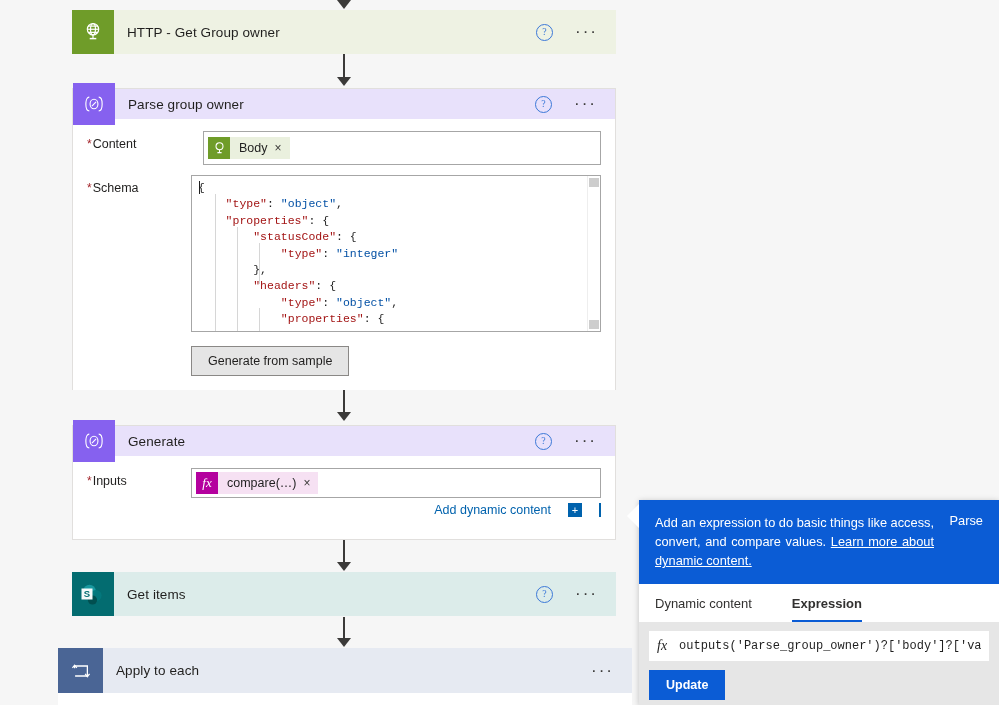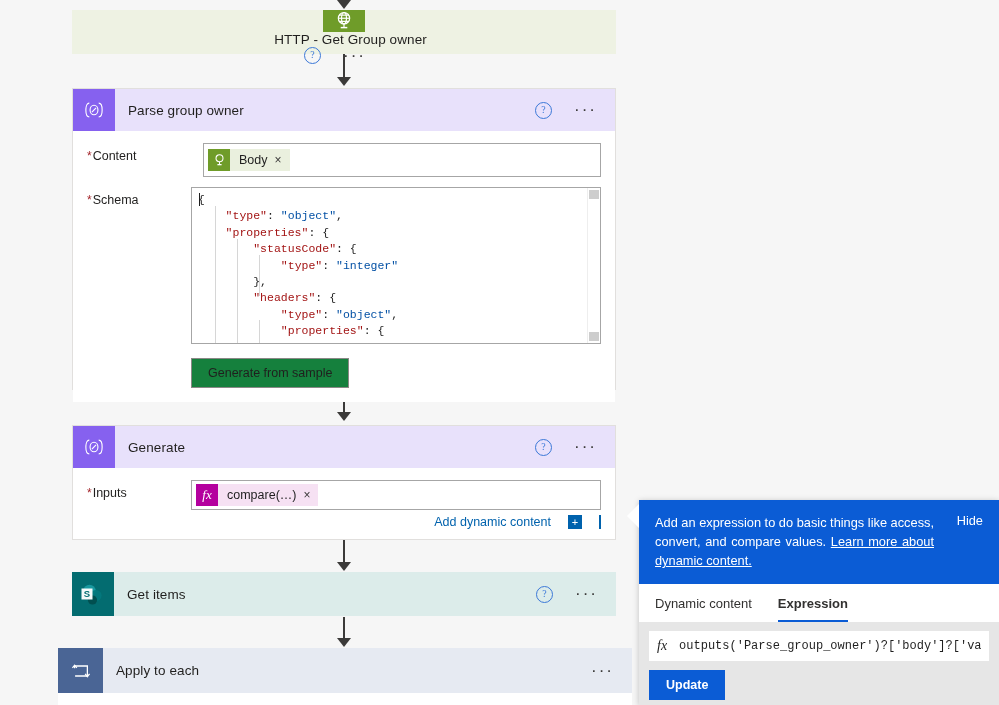--- a/index.html
+++ b/index.html
@@ -15,30 +15,30 @@
   .canvas{position:absolute;left:0;top:0;width:999px;height:705px;}
 
   
   .conn{position:absolute;width:2px;background:#3b3a39;}
   .arrowhead{position:absolute;width:0;height:0;
     border-left:7px solid transparent;border-right:7px solid transparent;
     border-top:9px solid #3b3a39;}
 
   
   .card{position:absolute;background:#ffffff;border:1px solid #e1dfdd;box-sizing:border-box;}
-  .card-header{display:flex;align-items:center;height:42px;box-sizing:border-box;}
+  .card-header{display:flex;align-items:center;height:30px;box-sizing:border-box;}
   .card-icon{width:42px;height:42px;min-width:42px;display:flex;align-items:center;justify-content:center;}
   .card-title{font-size:13.5px;color:#201f1e;padding-left:13px;flex:1;letter-spacing:.1px;}
   .hdr-actions{display:flex;align-items:center;gap:22px;padding-right:18px;}
   .help-icon{width:15px;height:15px;border:1.3px solid #3b78d8;border-radius:50%;
     color:#3b78d8;font-size:10px;line-height:13px;text-align:center;font-family:"Liberation Serif",serif;}
   .ellipsis{color:#3b3a39;font-size:17px;letter-spacing:2px;line-height:8px;}
 
   
-  .hdr-http{background:#eef2e3;flex-direction:column;}
+  .hdr-http{background:#eef2e3;}
   .ic-http{background:#6f9c29;}
   .hdr-parse{background:#e8e1fb;}
   .ic-parse{background:#8661ef;}
   .hdr-compose{background:#e8e1fb;}
   .ic-compose{background:#8661ef;}
   .hdr-getitems{background:#dcecea;}
   .ic-getitems{background:#036c70;}
   .hdr-loop{background:#e6eaf2;}
   .ic-loop{background:#4a6595;}
 
@@ -73,39 +73,39 @@
   .k{color:#a31515;}
   .v{color:#0451a5;}
   .p{color:#1f1f1f;}
   .code-caret{position:absolute;left:7px;top:5px;width:1px;height:13px;background:#1f1f1f;}
   .guide{position:absolute;width:1px;background:#d6d6d6;}
   .scroll-track{position:absolute;right:0;top:0;width:12px;bottom:0;background:#fff;border-left:1px solid #eee;}
   .scroll-up,.scroll-dn{position:absolute;right:1px;width:10px;height:9px;background:#cdcdcd;}
   .scroll-up{top:2px;}
   .scroll-dn{bottom:2px;}
 
-  .gen-btn{margin:14px 0 14px 0;display:inline-block;border:1px solid #8a8886;background:#15803d;
+  .gen-btn{margin:14px 0 14px 0;display:inline-block;border:1px solid #8a8886;background:#e5e5e5;
     padding:7px 16px;font-size:12.5px;color:#201f1e;cursor:pointer;}
 
   .adc-row{display:flex;justify-content:flex-end;align-items:center;gap:17px;padding:5px 14px 8px 0;}
   .adc-link{color:#0062ad;font-size:12.5px;cursor:pointer;}
   .adc-plus{width:14px;height:14px;background:#0062ad;color:#fff;font-size:11px;line-height:14px;
     text-align:center;cursor:pointer;}
   .adc-bar{width:2px;height:14px;background:#0062ad;}
 
   
   .flyout{position:absolute;left:639px;top:500px;width:360px;height:205px;background:#fff;
     box-shadow:0 1px 6px rgba(0,0,0,.22);box-sizing:border-box;}
   .fly-banner{background:#0b5cd5;color:#fff;padding:13px 17px 14px 16px;position:relative;}
   .fly-banner-text{font-size:12.8px;line-height:19px;text-align:justify;padding-right:48px;}
   .fly-link{color:#fff;text-decoration:underline;cursor:pointer;}
   .fly-hide{position:absolute;right:16px;top:13px;font-size:12.8px;color:#fff;cursor:pointer;}
   .fly-pointer{position:absolute;left:-12px;top:4px;width:0;height:0;
      border-top:12px solid transparent;border-bottom:12px solid transparent;border-right:12px solid #ffffff;}
-  .fly-tabs{display:flex;gap:26px;padding:12px 16px 0 16px;background:#fff;}
+  .fly-tabs{display:flex;gap:40px;padding:12px 16px 0 16px;background:#fff;}
   .fly-tab{font-size:13px;color:#323130;padding-bottom:9px;cursor:pointer;}
   .fly-tab.active{font-weight:bold;border-bottom:2.5px solid #0b5cd5;}
   .fly-body{background:#e6e6e6;padding:9px 10px 10px 10px;}
   .expr-input{background:#fff;height:30px;display:flex;align-items:center;padding:0 8px;}
   .expr-fx{font-style:italic;font-family:"Liberation Serif",serif;font-size:14px;color:#1f1f1f;margin-right:12px;}
   .expr-text{font-family:"Liberation Mono", monospace;font-size:12px;color:#1f1f1f;white-space:nowrap;overflow:hidden;}
   .update-btn{margin-top:9px;background:#0b5cd5;color:#fff;border:none;font-weight:bold;font-size:12.5px;
     padding:8px 17px;cursor:pointer;font-family:"Liberation Sans",sans-serif;}
   svg{display:block;}
 </style>
@@ -296,21 +296,21 @@
       </div>
     </div>
   </div>
 
   <div class="flyout">
     <div class="fly-pointer"></div>
     <div class="fly-banner">
       <div class="fly-banner-text">
         <span>Add an expression to do basic things like access, convert, and compare values. </span><span class="fly-link">Learn more about dynamic content.</span>
       </div>
-      <div class="fly-hide">Hide</div>
+      <div class="fly-hide">Parse</div>
     </div>
     <div class="fly-tabs">
       <div class="fly-tab">Dynamic content</div>
       <div class="fly-tab active">Expression</div>
     </div>
     <div class="fly-body">
       <div class="expr-input">
         <span class="expr-fx">fx</span>
         <span class="expr-text">outputs('Parse_group_owner')?['body']?['va</span>
       </div>

